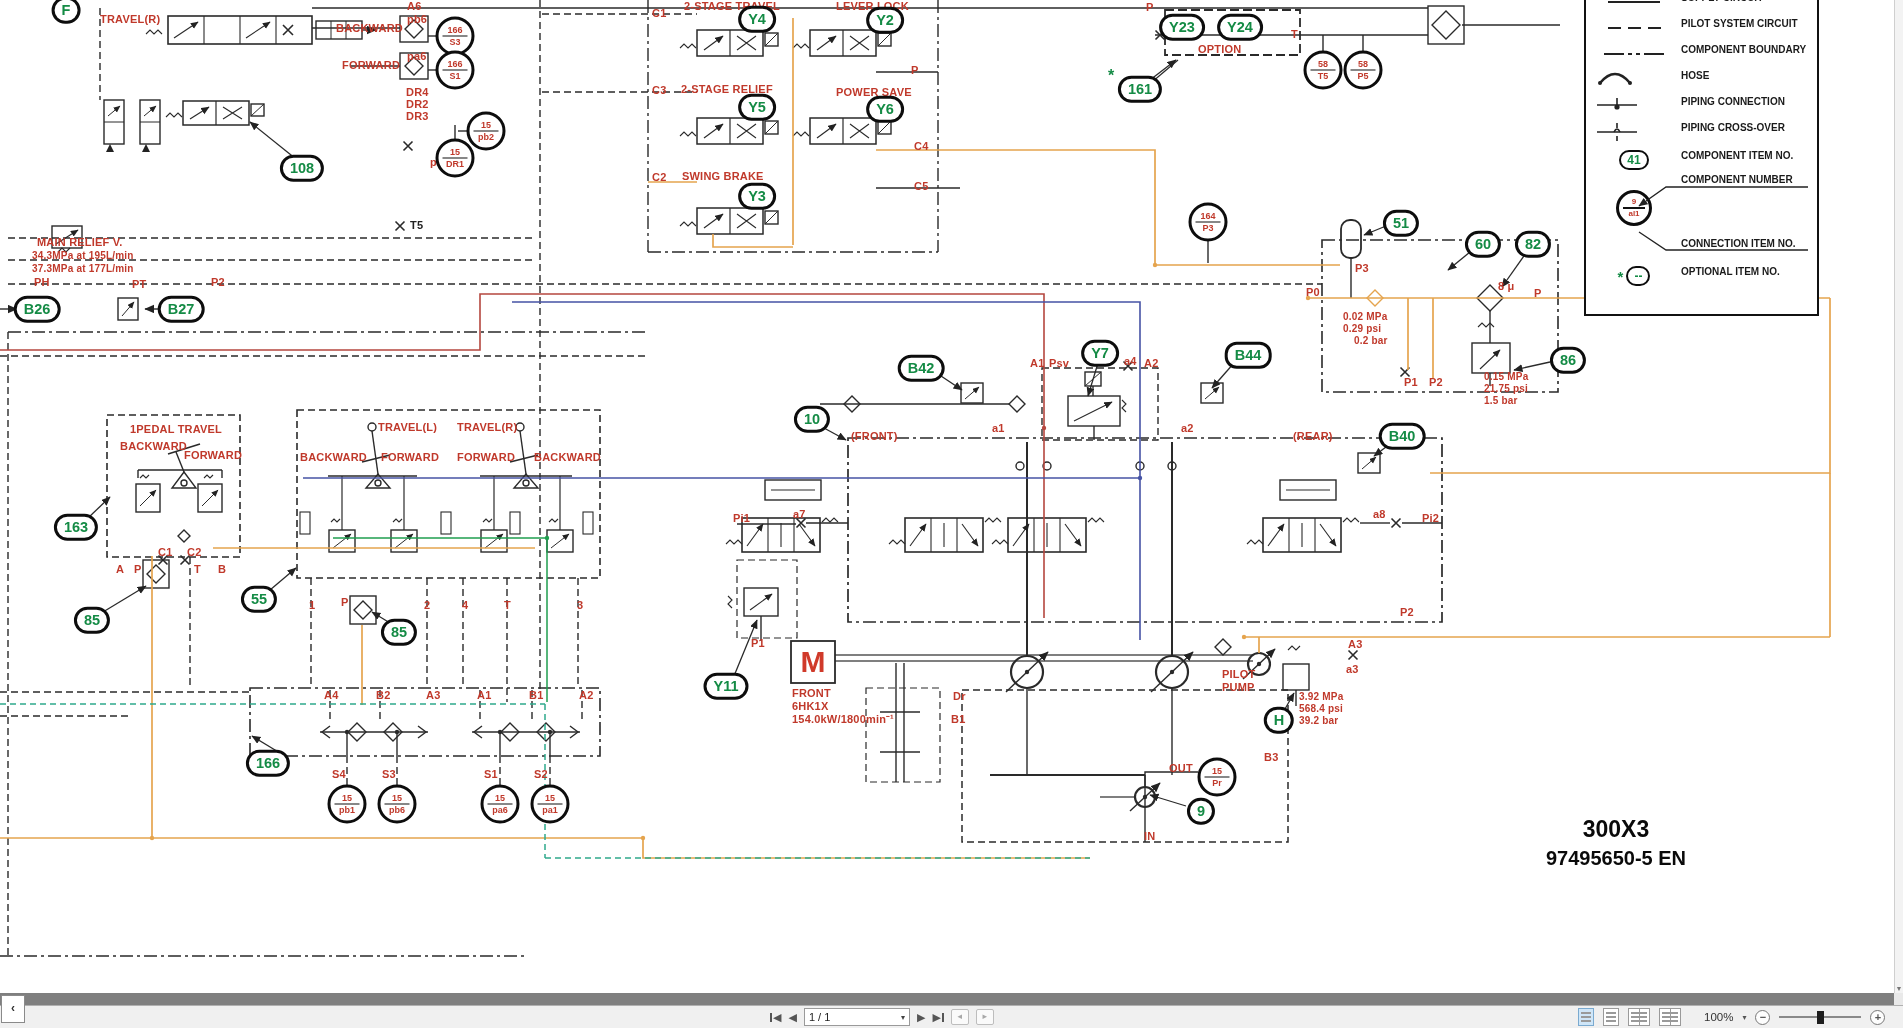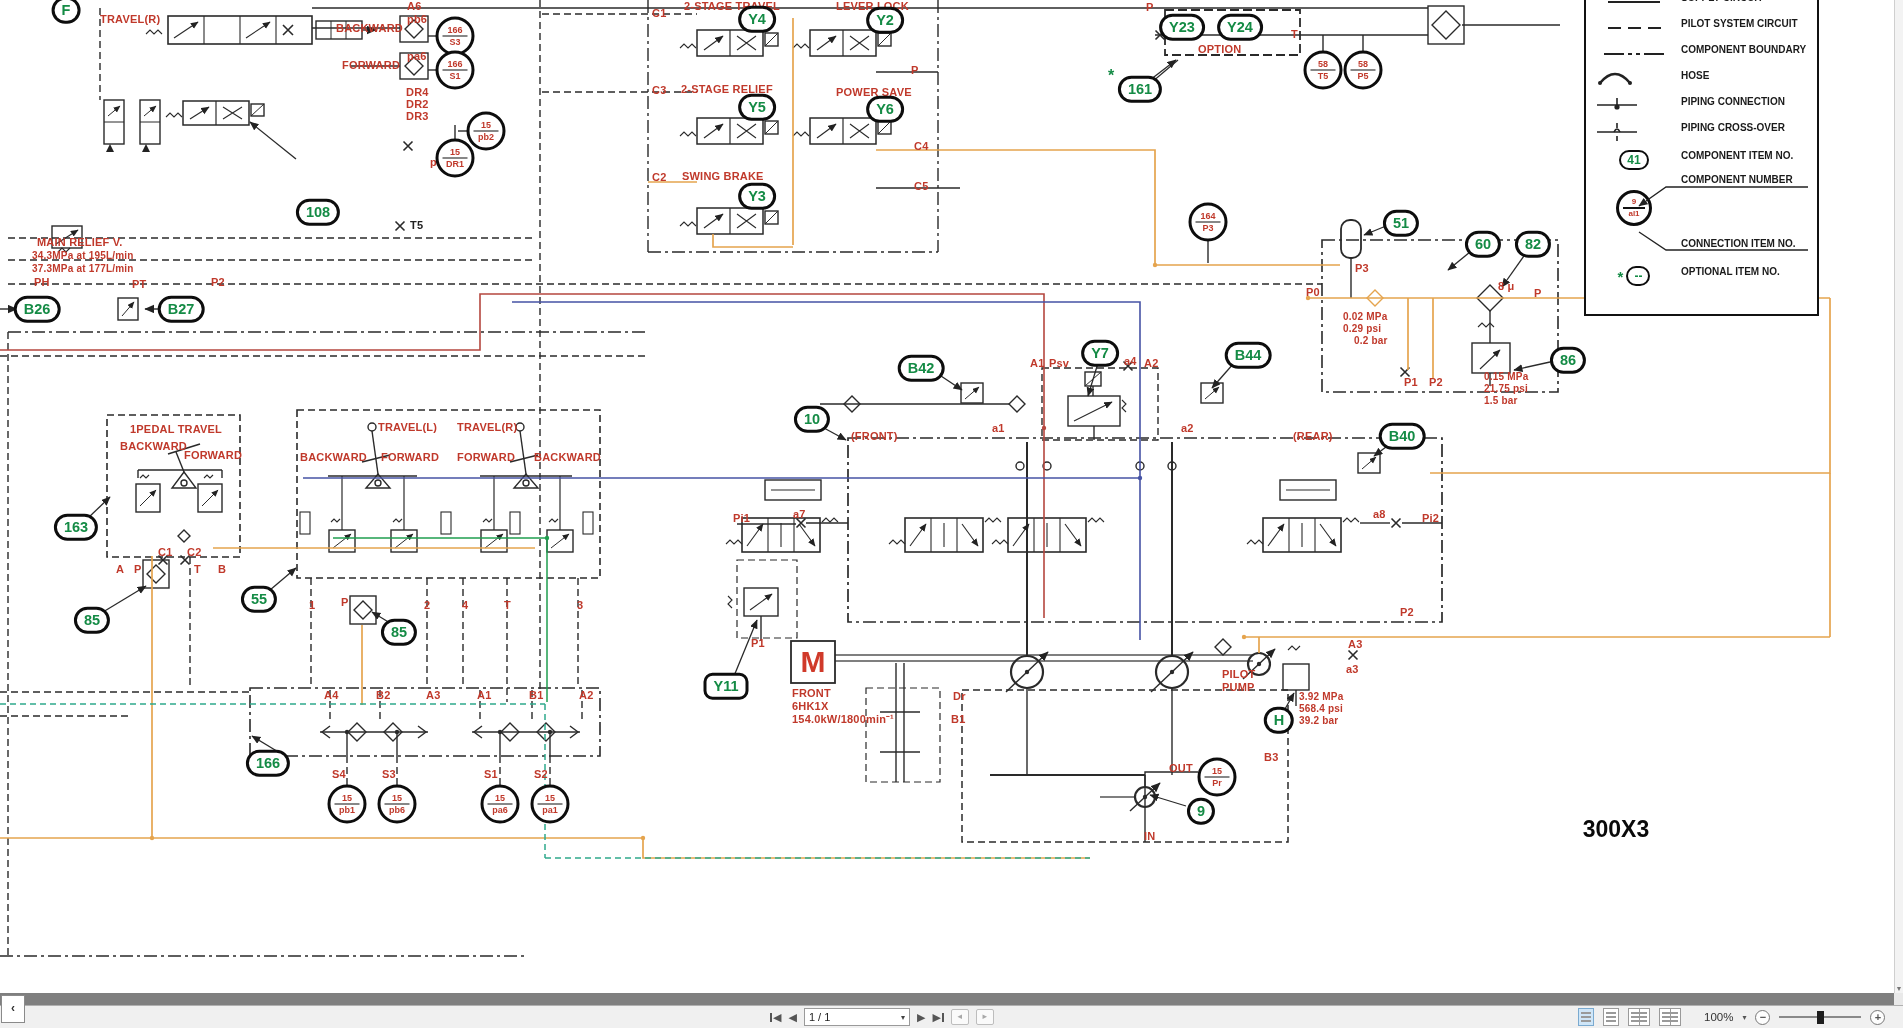--- a/index.html
+++ b/index.html
@@ -531,46 +531,46 @@
         <div class="lbl" style="left: 376px; top: 689px;">B2</div>
         <div class="lbl" style="left: 426px; top: 689px;">A3</div>
         <div class="lbl" style="left: 477px; top: 689px;">A1</div>
         <div class="lbl" style="left: 529px; top: 689px;">B1</div>
         <div class="lbl" style="left: 579px; top: 689px;">A2</div>
         <div class="lbl" style="left: 332px; top: 768px;">S4</div>
         <div class="lbl" style="left: 382px; top: 768px;">S3</div>
         <div class="lbl" style="left: 484px; top: 768px;">S1</div>
         <div class="lbl" style="left: 534px; top: 768px;">S2</div>
         <div class="oval" style="left: 66px; top: 10px;">F</div>
-        <div class="oval" style="left: 318px; top: 168px; margin-top: 44px;">108</div>
+        <div class="oval" style="left: 302px; top: 168px;">108</div>
         <div class="oval" style="left: 757px; top: 19px;">Y4</div>
         <div class="oval" style="left: 885px; top: 20px;">Y2</div>
         <div class="oval" style="left: 757px; top: 107px;">Y5</div>
         <div class="oval" style="left: 885px; top: 109px;">Y6</div>
         <div class="oval" style="left: 757px; top: 196px;">Y3</div>
         <div class="oval" style="left: 1182px; top: 27px;">Y23</div>
         <div class="oval" style="left: 1240px; top: 27px;">Y24</div>
         <div class="oval" style="left: 1140px; top: 89px;">161<span class="st">*</span></div>
         <div class="oval" style="left: 37px; top: 309px;">B26</div>
         <div class="oval" style="left: 181px; top: 309px;">B27</div>
         <div class="oval" style="left: 1401px; top: 223px;">51</div>
         <div class="oval" style="left: 1483px; top: 244px;">60</div>
         <div class="oval" style="left: 1533px; top: 244px;">82</div>
         <div class="oval" style="left: 1568px; top: 360px;">86</div>
         <div class="oval" style="left: 921px; top: 368px;">B42</div>
         <div class="oval" style="left: 1100px; top: 353px;">Y7</div>
-        <div class="oval" style="left: 1248px; top: 355px;">B44</div>
+        <div class="oval" style="left: 1248px; top: 355px; border-radius: 12px;">B44</div>
         <div class="oval" style="left: 812px; top: 419px;">10</div>
         <div class="oval" style="left: 1402px; top: 436px;">B40</div>
         <div class="oval" style="left: 76px; top: 527px;">163</div>
         <div class="oval" style="left: 92px; top: 620px;">85</div>
         <div class="oval" style="left: 259px; top: 599px;">55</div>
         <div class="oval" style="left: 399px; top: 632px;">85</div>
         <div class="oval" style="left: 268px; top: 763px;">166</div>
-        <div class="oval" style="left: 726px; top: 686px; border-radius: 9px;">Y11</div>
+        <div class="oval" style="left: 726px; top: 686px;">Y11</div>
         <div class="oval" style="left: 1279px; top: 720px;">H</div>
         <div class="oval" style="left: 1201px; top: 811px;">9</div>
         <div class="conn" style="left: 455px; top: 36px;">
           <span>166</span>
           <span class="ln"></span>
           <span>S3</span>
         </div>
         <div class="conn" style="left: 455px; top: 70px;">
           <span>166</span>
           <span class="ln"></span>
@@ -719,20 +719,21 @@
           </div>
         </div>
       <svg width="226" height="120" style="position:absolute;left:0;top:230px;">
         <path d="M222 17 H80 L53 36" fill="none" stroke="#222" stroke-width="1.3" marker-end="url(#ah)"></path>
         <path d="M53 62 L80 80 H222" fill="none" stroke="#222" stroke-width="1.3"></path>
       </svg>
     </div>
 
     <div class="title">
       <div class="t1">300X3</div>
+      <div class="t3">97495650-5 EN</div>
     </div>
   </div>
 
   <div class="vs">
       <span class="arr">▼</span>
     </div>
   <div class="strip"></div>
   <div class="cor"></div>
   <div class="cornerbtn">‹</div>
 

